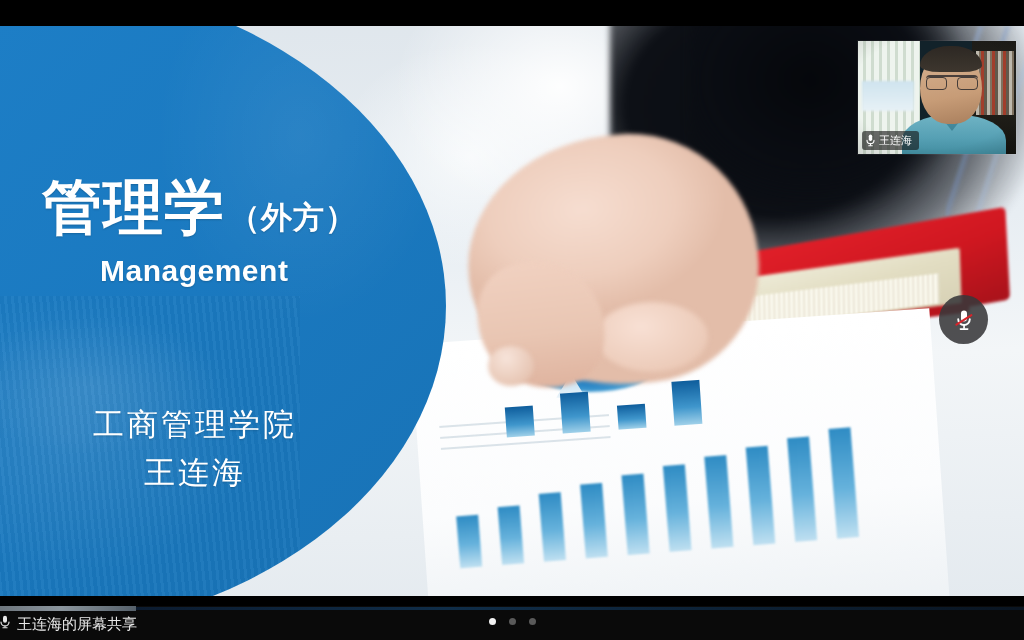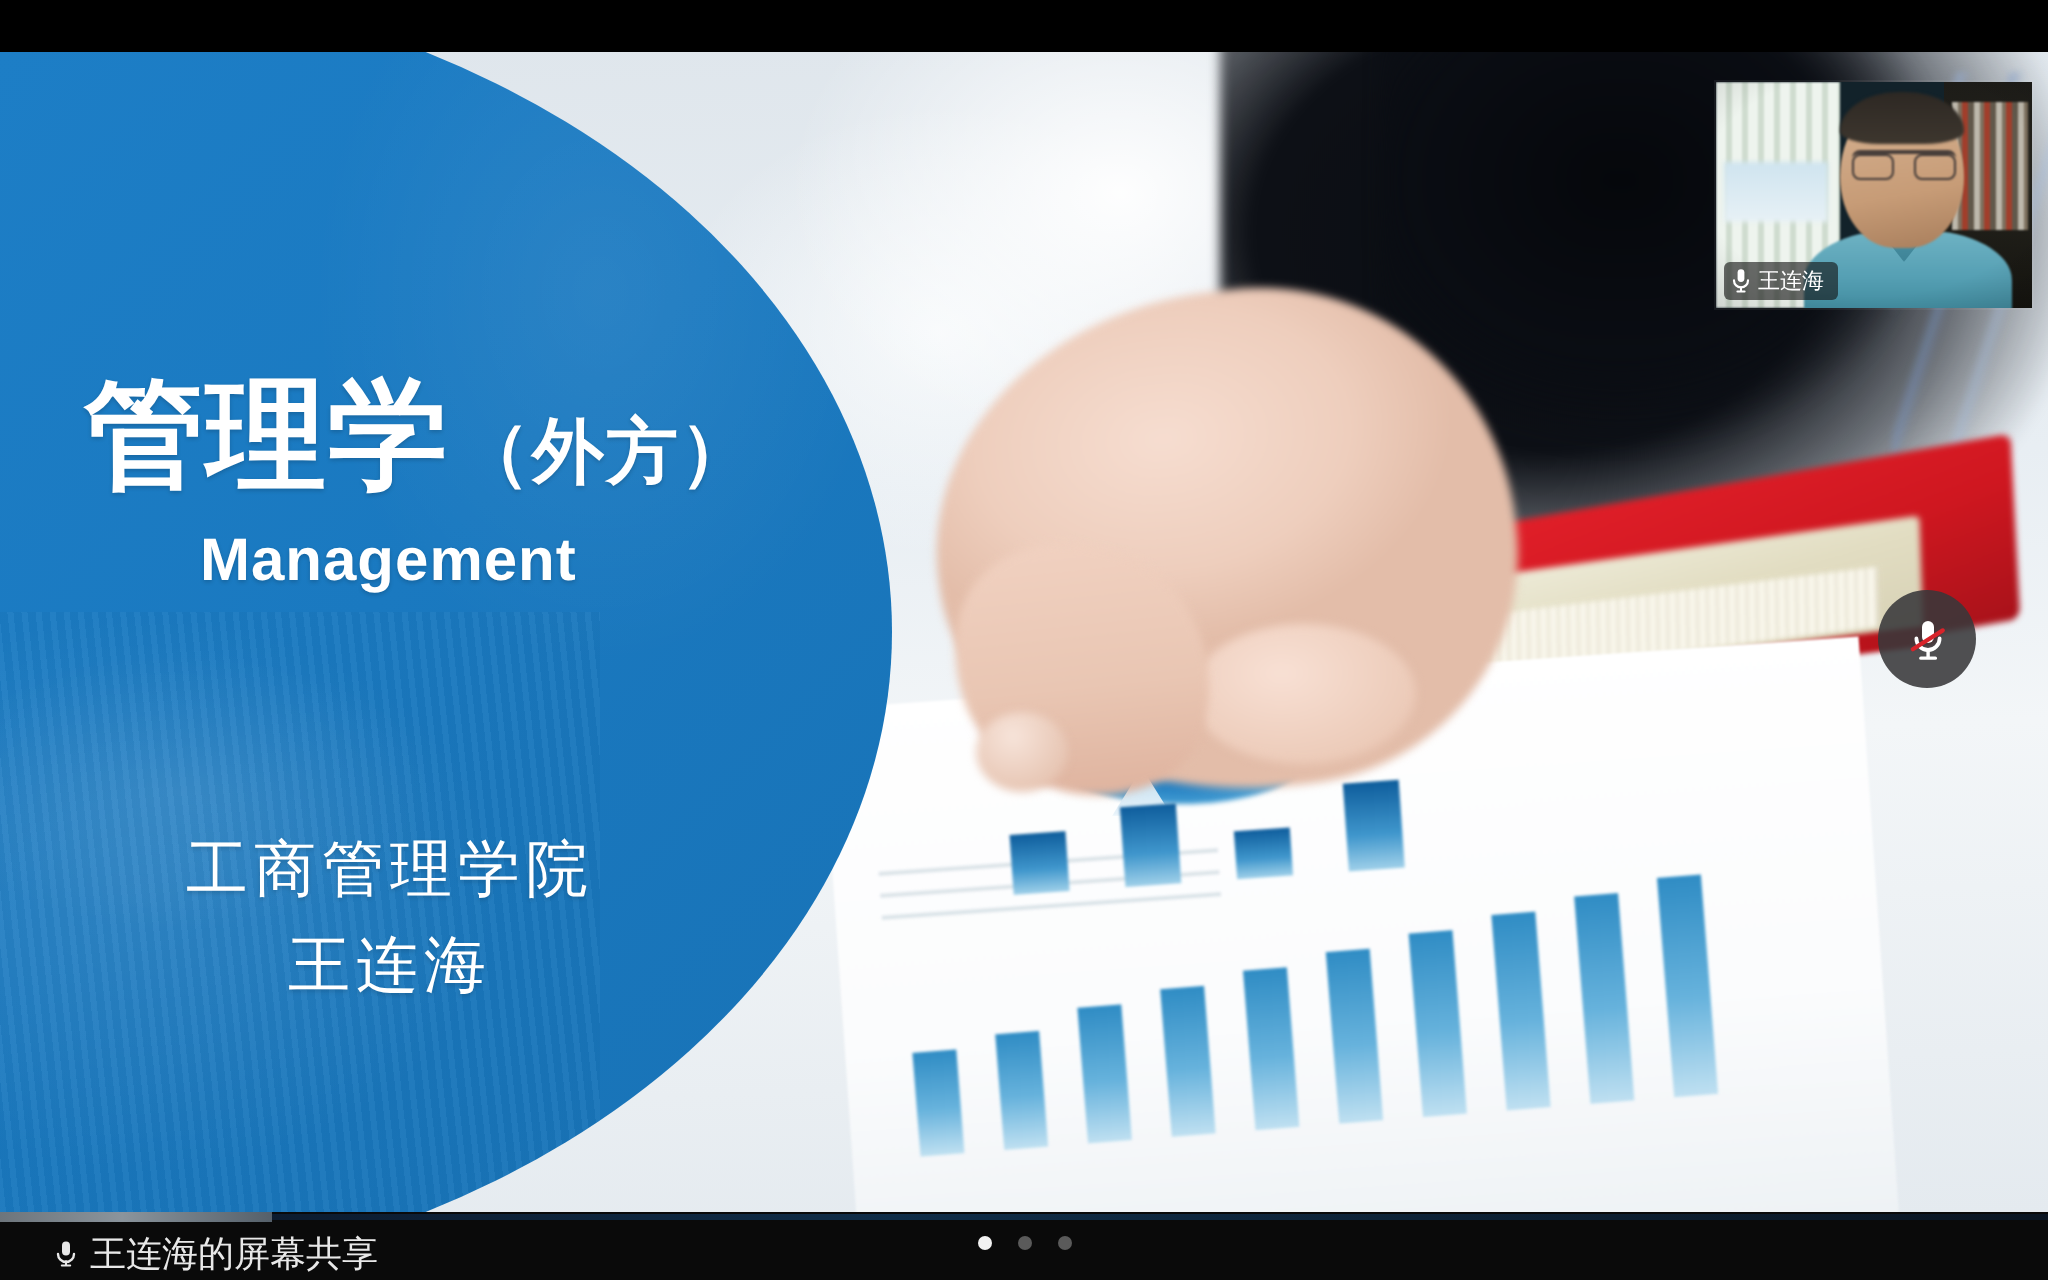--- a/index.html
+++ b/index.html
@@ -19,21 +19,21 @@
     width: 1024px;
     height: 640px;
     background: #000000;
     overflow: hidden;
   }
 
   
   #slide {
     position: absolute;
     left: 0;
-    top: 26px;
+    top: 16px;
     width: 1024px;
     height: 580px;
     overflow: hidden;
     background: #e9eef2;
   }
 
   
   .photo {
     position: absolute;
     inset: 0;
@@ -249,21 +249,21 @@
     color: #ffffff;
   }
   .course-title .main {
     font-size: 60px;
     font-weight: bold;
     letter-spacing: 1px;
     line-height: 1;
     text-shadow: 0 1px 2px rgba(0,0,0,0.18);
   }
   .course-title .paren {
-    font-size: 36px;
+    font-size: 31px;
     font-weight: bold;
     margin-left: 4px;
     letter-spacing: 1px;
     text-shadow: 0 1px 2px rgba(0,0,0,0.18);
   }
   .course-subtitle {
     position: absolute;
     left: 100px; top: 238px;
     font-size: 30px;
     font-weight: bold;
@@ -433,26 +433,26 @@
   }
   .sb-accent2 {
     position: absolute;
     left: 136px; top: 1px;
     width: 888px; height: 3px;
     background: linear-gradient(90deg, #0c1d33 0%, #10314f 35%, #0a1624 100%);
     opacity: .9;
   }
   .sb-left {
     position: absolute;
-    left: 28px; top: 9px;
+    left: 0; top: 9px;
     display: flex;
-    align-items: center;
+    align-items: flex-start;
     gap: 7px;
     color: #e8e8e8;
-    font-size: 18px;
+    font-size: 15px;
   }
   .dots {
     position: absolute;
     left: 0; top: 12px;
     width: 1024px;
     display: flex;
     justify-content: center;
     gap: 13px;
   }
   .dots span {

